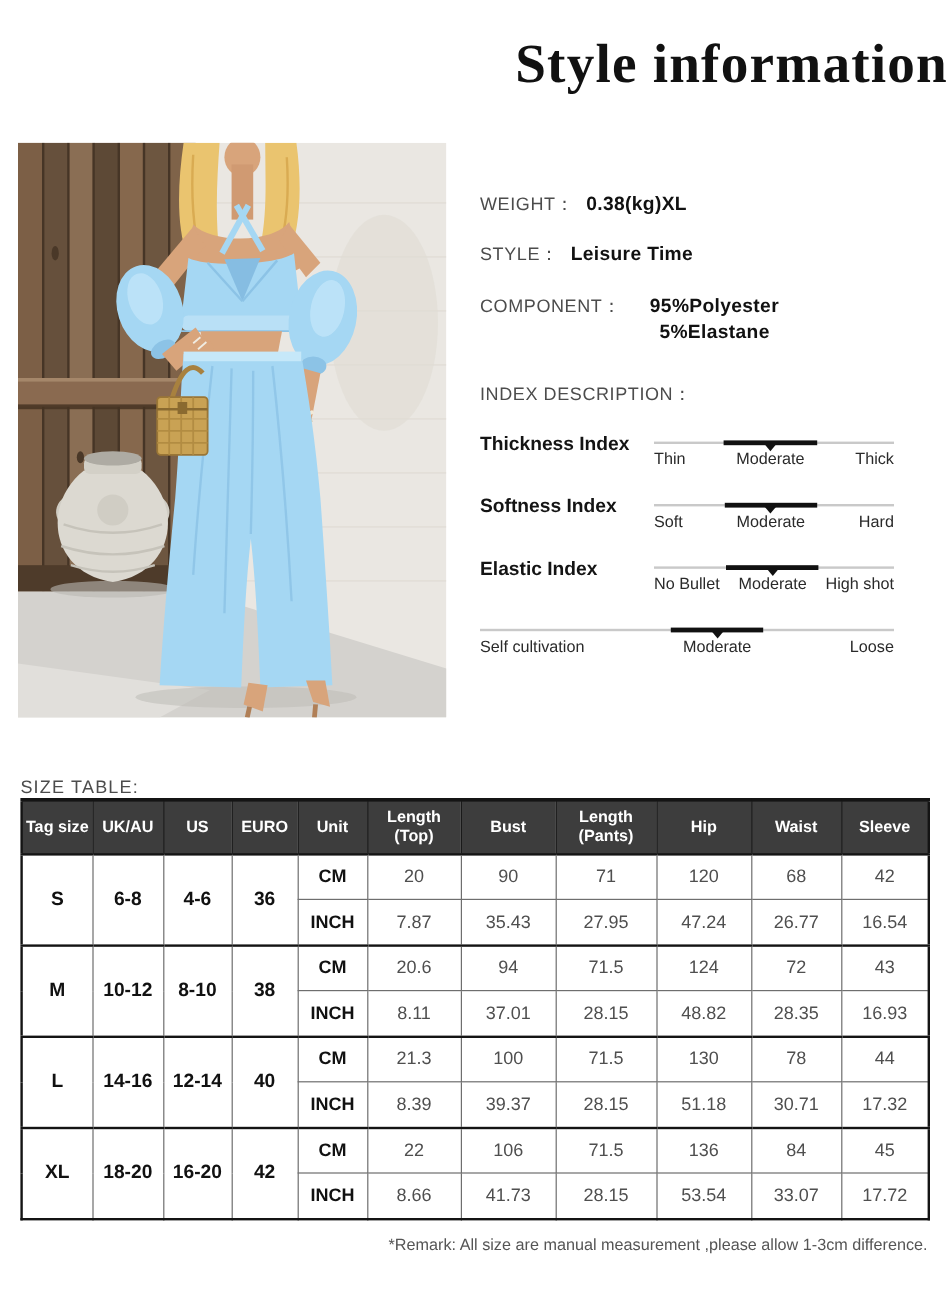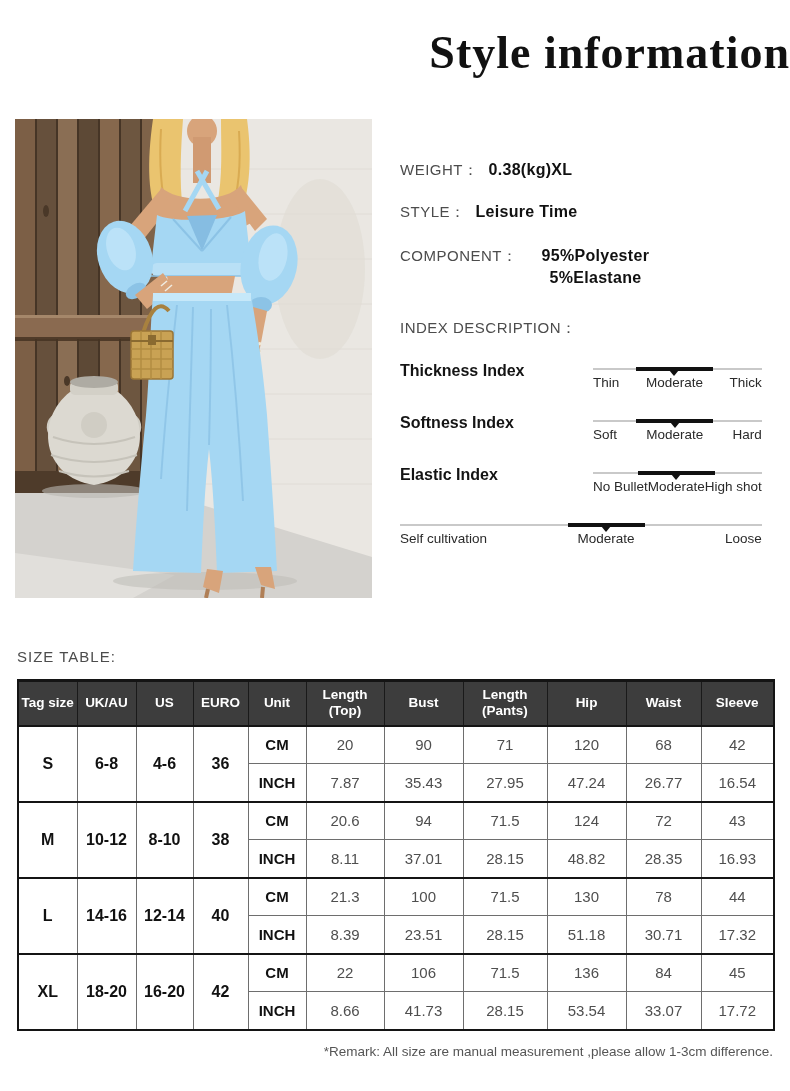--- a/index.html
+++ b/index.html
@@ -20,40 +20,40 @@
   .photo-wrap svg { display:block; width:357px; height:479px; }
   .details { flex:1; padding:42px 45px 0 28px; }
   .detail-row { display:flex; align-items:baseline; margin-bottom:23px; }
   .detail-label { font-size:15px; color:#4c4c4c; letter-spacing:.5px; white-space:nowrap; }
   .detail-value { font-size:16px; font-weight:bold; color:#111; margin-left:10px; letter-spacing:.3px; }
   .detail-value-stack { display:flex; flex-direction:column; margin-left:24px; }
   .detail-value-stack span { font-size:16px; font-weight:bold; color:#111; letter-spacing:.3px; line-height:22px; }
   .detail-value-stack span + span { padding-left:8px; }
   
   .index-heading { margin-top:30px; font-size:15px; color:#4c4c4c; letter-spacing:.5px; }
-  .index-row { display:flex; margin-top:16px;gap:48px; }
+  .index-row { display:flex; margin-top:16px; }
   .index-name { width:145px; flex:none; padding-top:8px; font-size:16px; font-weight:bold; color:#141414; }
   .slider { flex:1; position:relative; padding-top:14px; }
   .track { position:absolute; top:14px; left:0; right:0; height:2px; background:#c9c9c9; }
   .levels { display:flex; justify-content:space-between; position:relative; padding-top:7px; }
   .level { position:relative; font-size:13.5px; color:#2a2a2a; white-space:nowrap; }
   .level.active::before {
     content:""; position:absolute; top:-8px; left:-10px; right:-10px;
     height:4px; background:#111;
   }
   .marker {
     position:absolute; top:-5px; left:50%; margin-left:-5px; width:0; height:0;
     border-left:5px solid transparent; border-right:5px solid transparent;
     border-top:6px solid #111;
   }
   
   .size-section { margin:0 17px; }
   .size-label { margin-top:50px; font-size:15px; color:#4c4c4c; letter-spacing:1px; }
   table.size-table {
-    width:756px; margin-top:14px; border-collapse:collapse; table-layout:fixed;
+    width:756px; margin-top:0; border-collapse:collapse; table-layout:fixed;
     border:2px solid #141414; border-top:3px solid #141414;padding-left:44px;
   }
   .size-table th {
     background:#3d3d3d; color:#ffffff; font-size:13.5px; font-weight:bold;
     height:45px; line-height:1.2; padding:2px; border:1px solid #1a1a1a;
     border-bottom:2px solid #141414;
   }
   .size-table td {
     border:1px solid #6e6e6e; text-align:center; vertical-align:middle;
     height:38px; font-size:15px; color:#4f4f4f; padding:0;
@@ -361,21 +361,21 @@
         <td>21.3</td>
         <td>100</td>
         <td>71.5</td>
         <td>130</td>
         <td>78</td>
         <td>44</td>
       </tr>
       <tr>
         <td class="unit">INCH</td>
         <td>8.39</td>
-        <td>23.51</td>
+        <td>39.37</td>
         <td>28.15</td>
         <td>51.18</td>
         <td>30.71</td>
         <td>17.32</td>
       </tr>
 
       <tr class="group-start">
         <td class="key" rowspan="2">XL</td>
         <td class="key" rowspan="2">18-20</td>
         <td class="key" rowspan="2">16-20</td>

